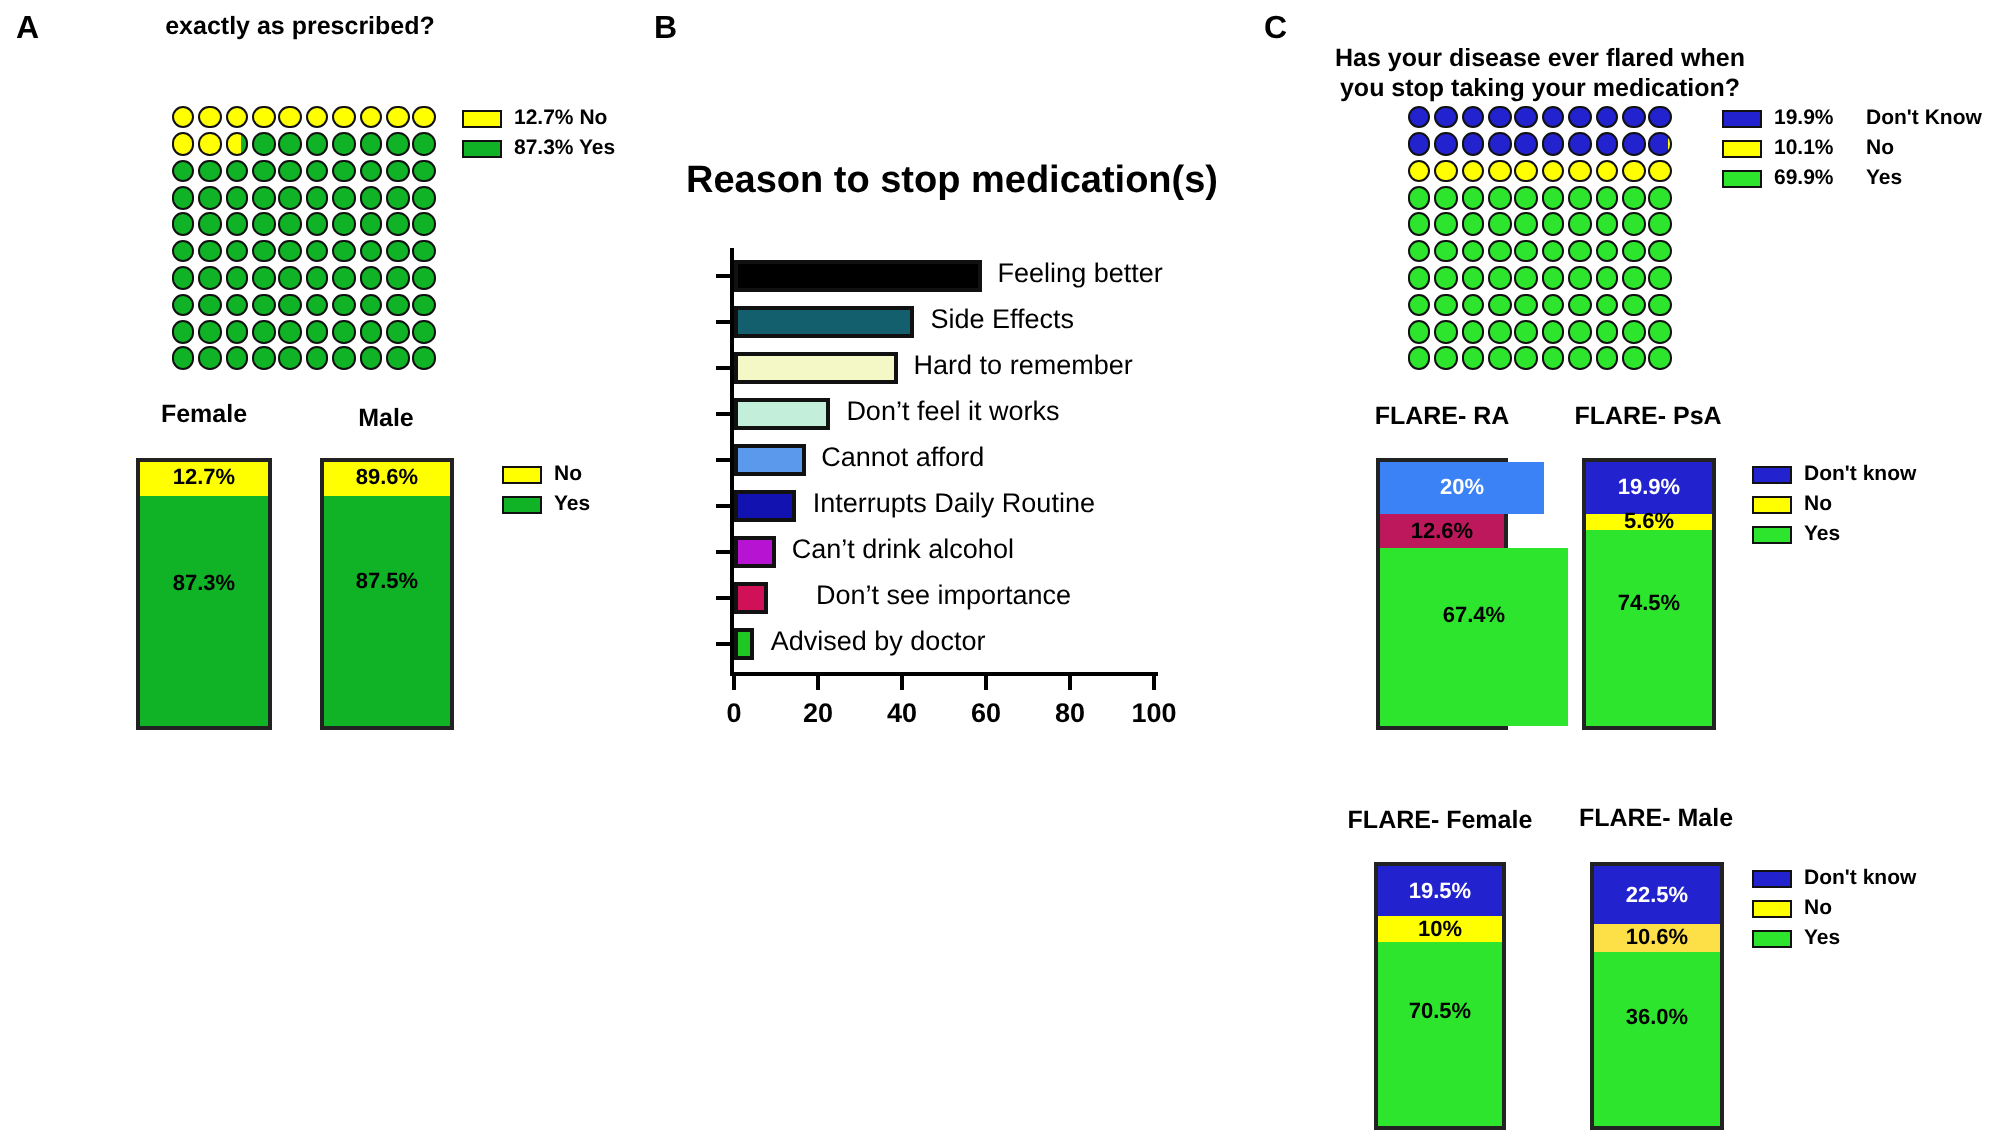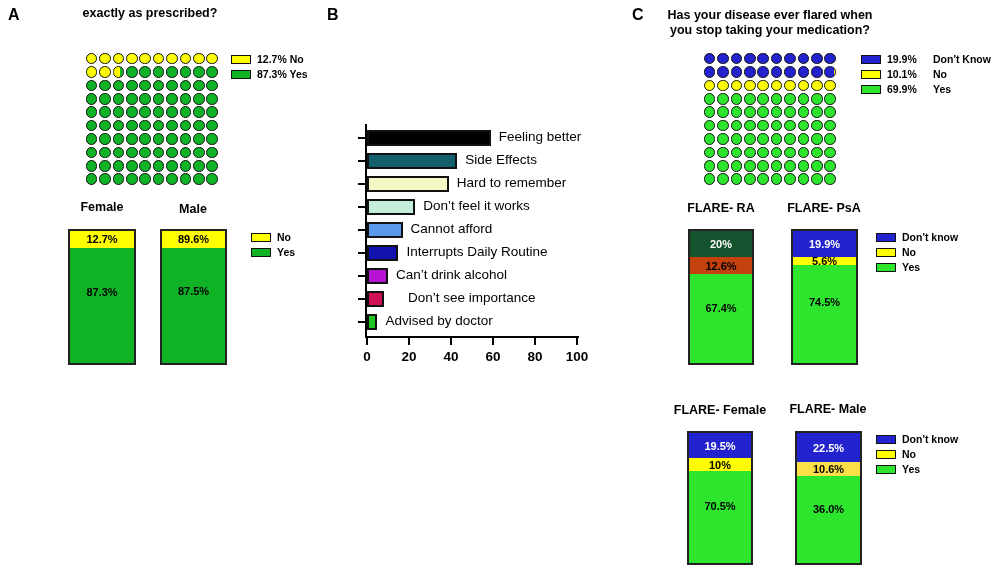--- a/index.html
+++ b/index.html
@@ -26,23 +26,24 @@
 </head>
 <body>
 
 <div id="fig">
   <div class="pl" style="left:8px;top:6px">A</div>
   <div class="ptitle" style="left:30px;top:6px;width:240px">
     <div>exactly as prescribed?</div>
   </div>
 
   <div class="pl" style="left:327px;top:6px">B</div>
+  <div class="btitle" style="left:330px;top:80px;width:292px">Reason to stop medication(s)</div>
 
   <div class="pl" style="left:632px;top:6px">C</div>
-  <div class="ptitle" style="left:650px;top:8px;width:240px">
+  <div class="ptitle" style="left:650px;top:22px;width:240px">
     <div>Has your disease ever flared when</div>
     <div>you stop taking your medication?</div>
   </div>
 <div class="waffle" style="left: 85px; top: 52px;">
       <div class="dot" style="background: rgb(255, 255, 0);"></div>
       <div class="dot" style="background: rgb(255, 255, 0);"></div>
       <div class="dot" style="background: rgb(255, 255, 0);"></div>
       <div class="dot" style="background: rgb(255, 255, 0);"></div>
       <div class="dot" style="background: rgb(255, 255, 0);"></div>
       <div class="dot" style="background: rgb(255, 255, 0);"></div>
@@ -336,27 +337,27 @@
         <div>No</div>
       </div>
       <div class="lrow">
         <div class="sw" style="background: rgb(46, 229, 46);"></div>
         <div class="pctcol">69.9%</div>
         <div>Yes</div>
       </div>
     </div>
     <div class="catlabel" style="left: 661px; top: 201px; width: 120px;">FLARE- RA</div>
     <div class="sbar" style="left: 688px; top: 229px; width: 66px; height: 136px;">
-      <div class="seg" style="background: #14532d; flex: 0 0 20%;">
+      <div class="seg" style="background: #3b82f6; flex: 0 0 20%; padding-left: 20px;">
         <div class="seglabel" style="top: 50%; color: rgb(255, 255, 255);">20%</div>
       </div>
-      <div class="seg" style="background: #c2410c; flex: 0 0 12.6%;">
+      <div class="seg" style="background: #be185d; flex: 0 0 12.6%;">
         <div class="seglabel" style="top: 50%; color: rgb(0, 0, 0);">12.6%</div>
       </div>
-      <div class="seg" style="background: rgb(46, 229, 46); flex: 0 0 67.4%;">
+      <div class="seg" style="background: rgb(46, 229, 46); flex: 0 0 67.4%; padding-left: 32px;">
         <div class="seglabel" style="top: 38%; color: rgb(0, 0, 0);">67.4%</div>
       </div>
     </div>
     <div class="catlabel" style="left: 764px; top: 201px; width: 120px;">FLARE- PsA</div>
     <div class="sbar" style="left: 791px; top: 229px; width: 67px; height: 136px;">
       <div class="seg" style="background: rgb(34, 34, 207); flex: 0 0 19.9%;">
         <div class="seglabel" style="top: 50%; color: rgb(255, 255, 255);">19.9%</div>
       </div>
       <div class="seg" style="background: rgb(255, 255, 0); flex: 0 0 5.6%;">
         <div class="seglabel" style="top: 50%; color: rgb(0, 0, 0);">5.6%</div>

